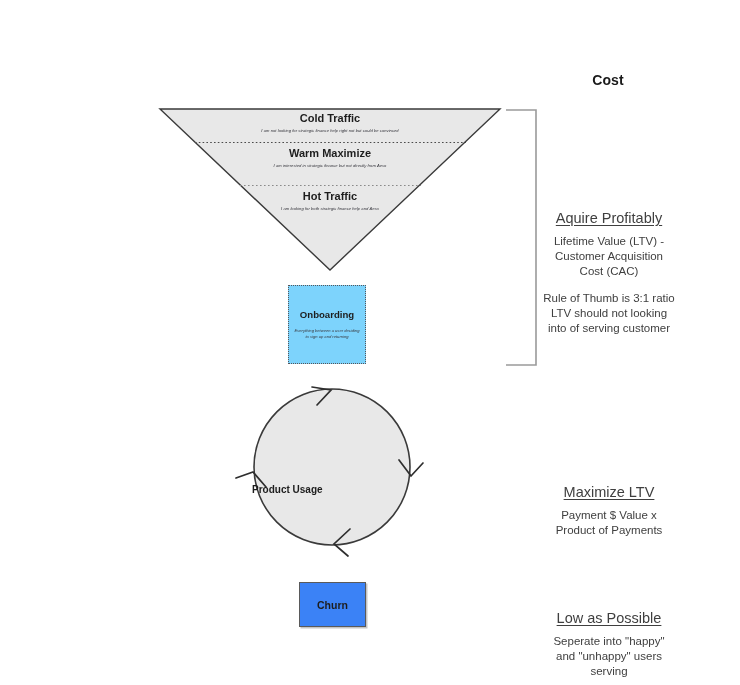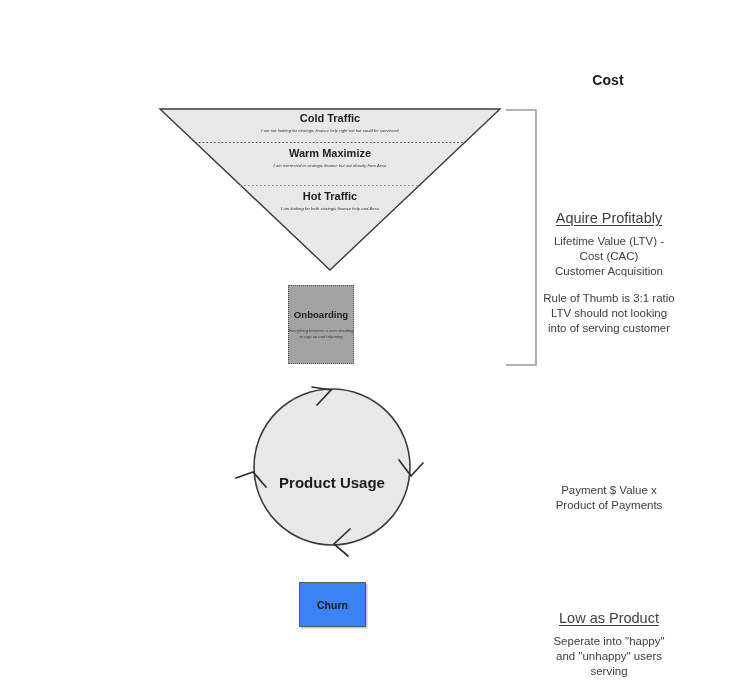--- a/index.html
+++ b/index.html
@@ -80,23 +80,23 @@
     line-height: 1.25;
     margin-top: 2.5px;
     letter-spacing: 0.05px;
   }
 
   
   .onboarding-box {
     position: absolute;
     left: 288px;
     top: 285px;
-    width: 66px;
+    width: 78px;
     height: 79px;
-    background: #a3a3a3;
+    background: #7dd3fc;
     border: 1px dotted #55555a;
     display: flex;
     flex-direction: column;
     align-items: center;
     justify-content: center;
     padding: 4px 5px;
   }
   .onboarding-title {
     font-size: 9.6px;
     font-weight: bold;
@@ -110,24 +110,24 @@
     line-height: 1.45;
     text-align: center;
     margin-top: 7px;
     width: 66px;
   }
 
   
   .circle-label {
     position: absolute;
     left: 252px;
-    top: 474px;
+    top: 484px;
     width: 160px;
-    text-align: center;
-    font-size: 15px;
+    text-align: left;
+    font-size: 10px;
     font-weight: bold;
     color: #1d1d1d;
     pointer-events: none;
   }
 
   
   .churn-box {
     position: absolute;
     left: 299px;
     top: 582px;
@@ -198,31 +198,32 @@
 
 <div class="circle-label">Product Usage</div>
 
 <div class="churn-box">
   <div class="churn-label">Churn</div>
 </div>
 
 <div class="goal-block" style="top:174px;">
   <div class="goal-title">Aquire Profitably</div>
   <div class="goal-line">Lifetime Value (LTV) -</div>
+  <div class="goal-line">Customer Acquisition</div>
   <div class="goal-line">Cost (CAC)</div>
-  <div class="goal-line">Customer Acquisition</div>
   <div class="goal-gap"></div>
   <div class="goal-line">Rule of Thumb is 3:1 ratio</div>
   <div class="goal-line">LTV should not looking</div>
   <div class="goal-line">into of serving customer</div>
 </div>
 
 <div class="goal-block" style="top:448px;">
+  <div class="goal-title">Maximize LTV</div>
   <div class="goal-line">Payment $ Value x</div>
   <div class="goal-line">Product of Payments</div>
 </div>
 
 <div class="goal-block" style="top:574px;">
-  <div class="goal-title">Low as Product</div>
+  <div class="goal-title">Low as Possible</div>
   <div class="goal-line">Seperate into "happy"</div>
   <div class="goal-line">and "unhappy" users</div>
   <div class="goal-line">serving</div>
 </div>
 
 </body></html>

